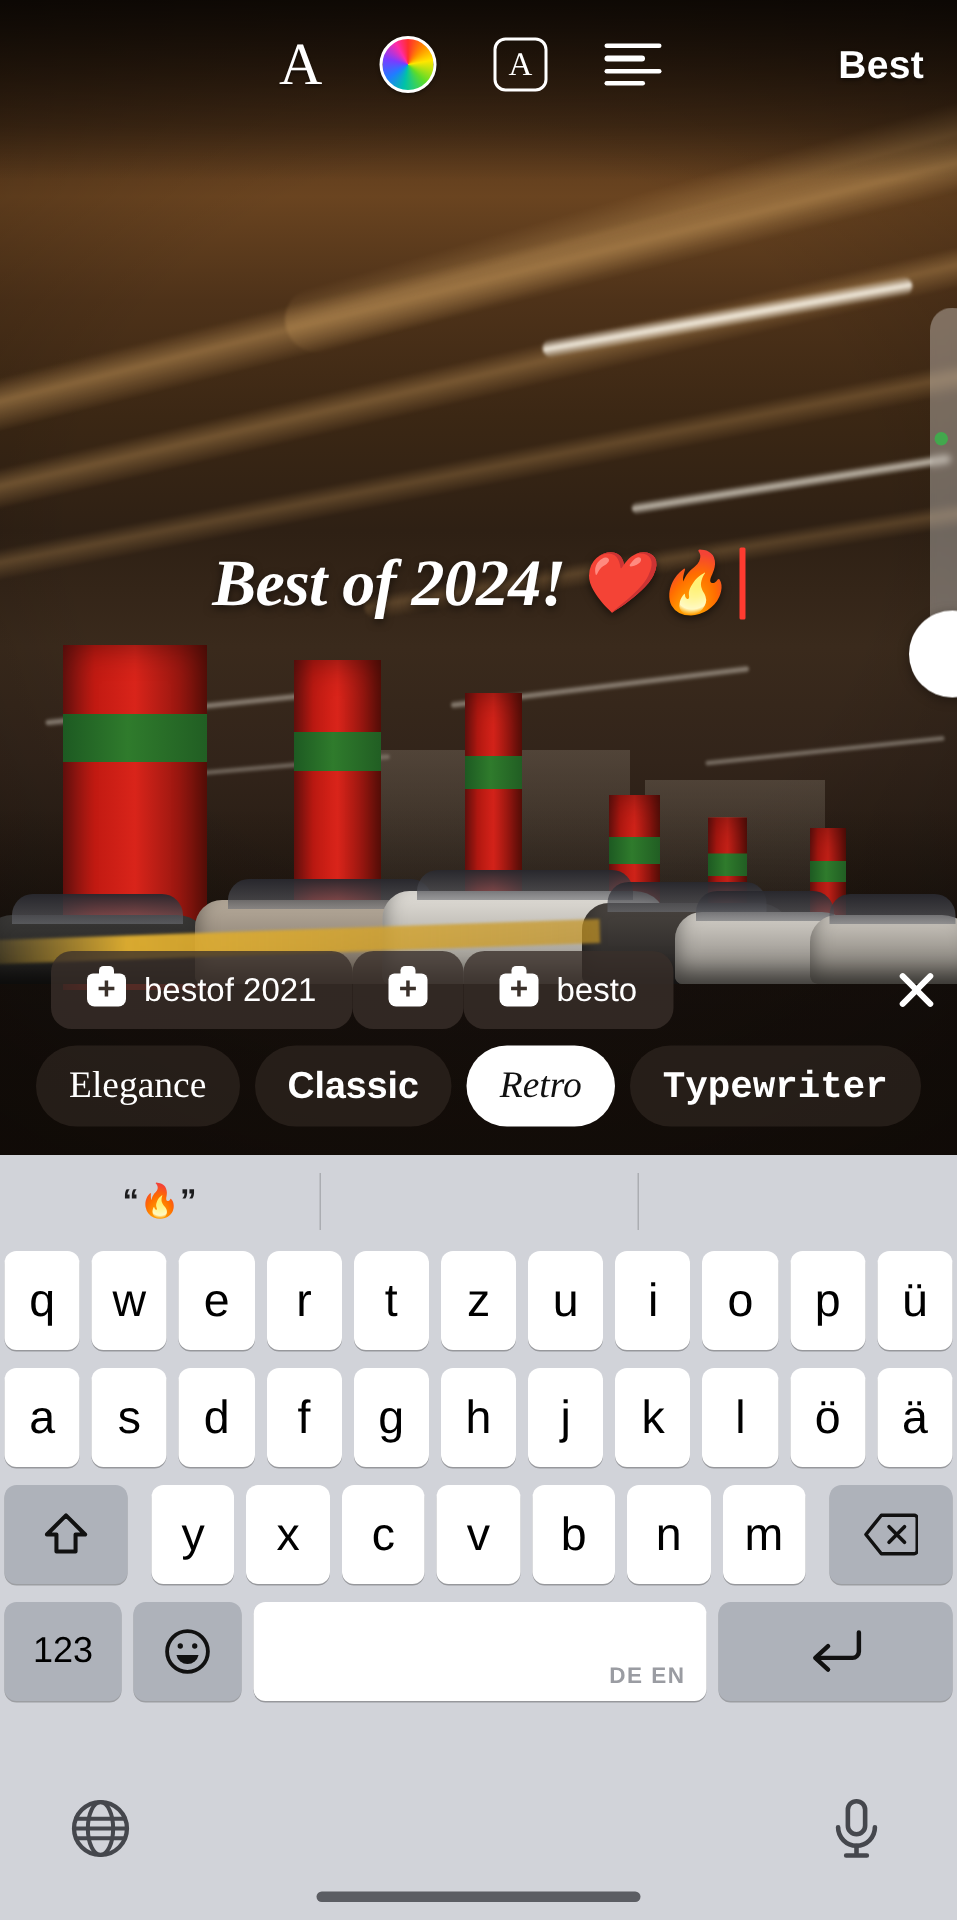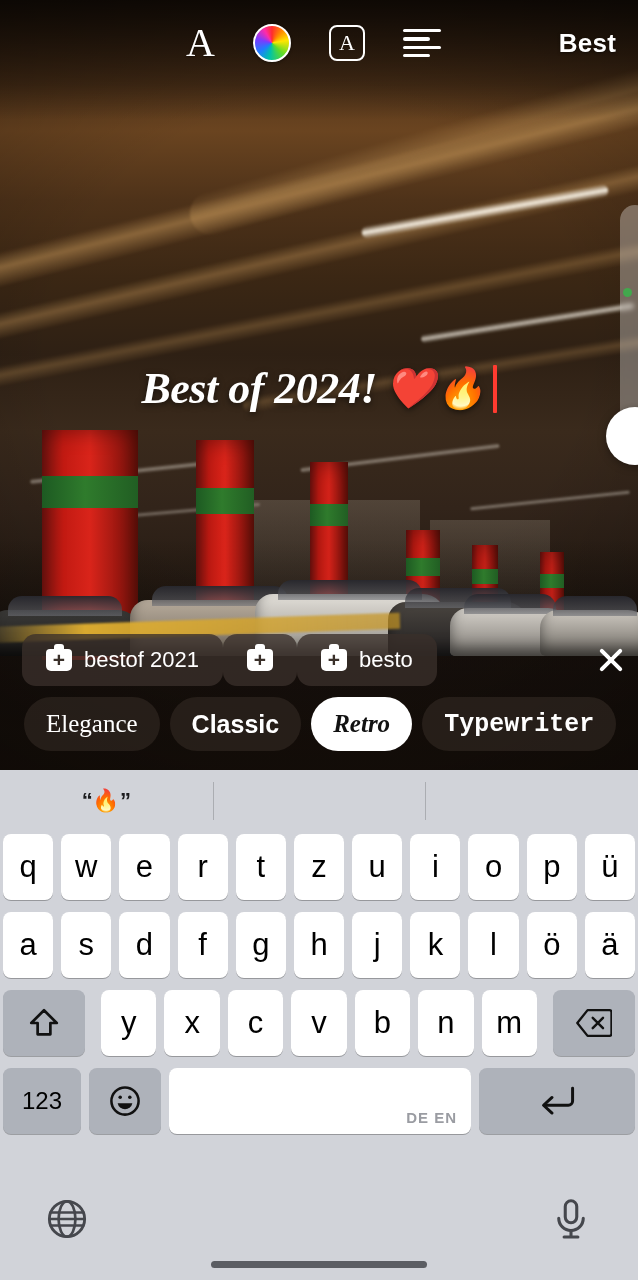--- a/index.html
+++ b/index.html
@@ -267,21 +267,21 @@
     height: 54px; padding: 0 22px;
     display: flex; align-items: center; justify-content: center;
     border-radius: 27px;
     background: rgba(48,40,34,0.66);
     color: #fff; font-size: 25px; white-space: nowrap;
     cursor: pointer; flex: none;
   }
   .style-chip.selected { background: #fff; color: #111; }
   .sc-classic    { font-family: "Liberation Sans", sans-serif; font-weight: 700; }
   .sc-elegance   { font-family: "Liberation Serif", serif; font-weight: 400; }
-  .sc-retro      { font-family: "Liberation Serif", serif; font-weight: 700; font-style: italic; text-align: center; }
+  .sc-retro      { font-family: "Liberation Serif", serif; font-weight: 400; font-style: italic; text-align: center; }
   .sc-vintage    { font-family: "DejaVu Serif", serif; font-weight: 400; }
   .sc-typewriter { font-family: "Liberation Mono", monospace; font-weight: 700; }
 
   
   .keyboard {
     position: absolute; left: 0; top: 770px;
     width: 638px; height: 510px;
     background: #d1d3d9;
     z-index: 50;
   }
@@ -429,21 +429,21 @@
             <i></i>
             <i></i>
         </span>
       </div>
     </div>
     <div class="done-btn">Best</div>
   </div>
 
   <div class="suggest-row">
     <div class="suggest-scroll">
-      <div class="chip" style="margin-left:22px;justify-content:flex-end;">
+      <div class="chip" style="margin-left:34px;justify-content:flex-end;">
         <span class="plus"></span>
         <span>bestof 2021</span>
       </div>
       <div class="chip">
         <span class="plus"></span>
       </div>
       <div class="chip">
         <span class="plus"></span>
         <span>besto</span>
       </div>

